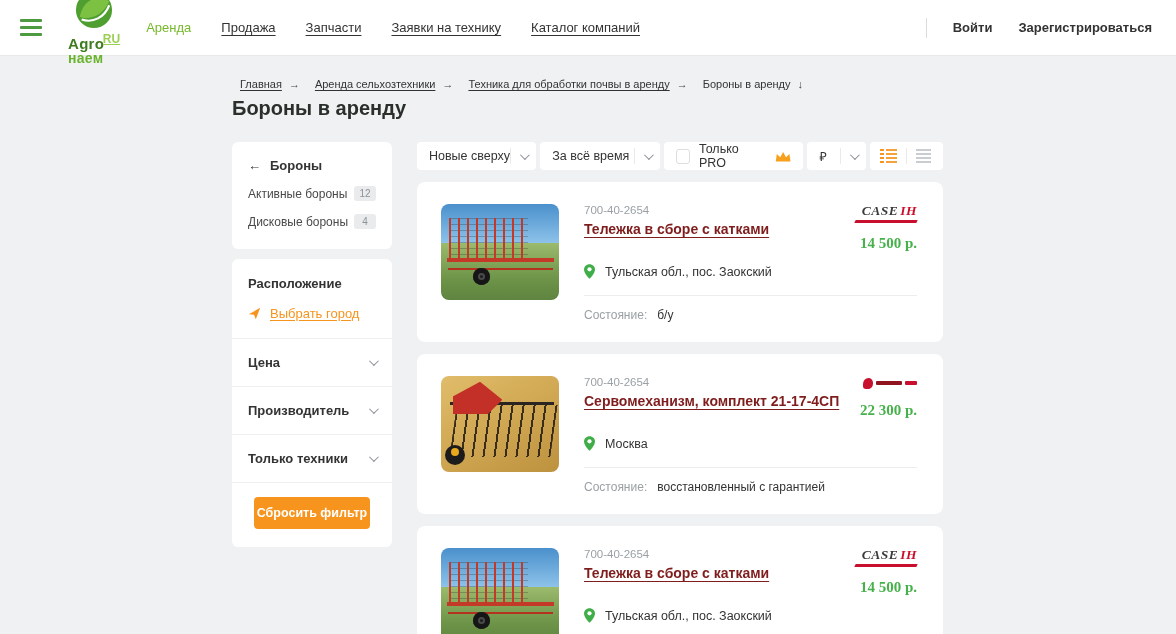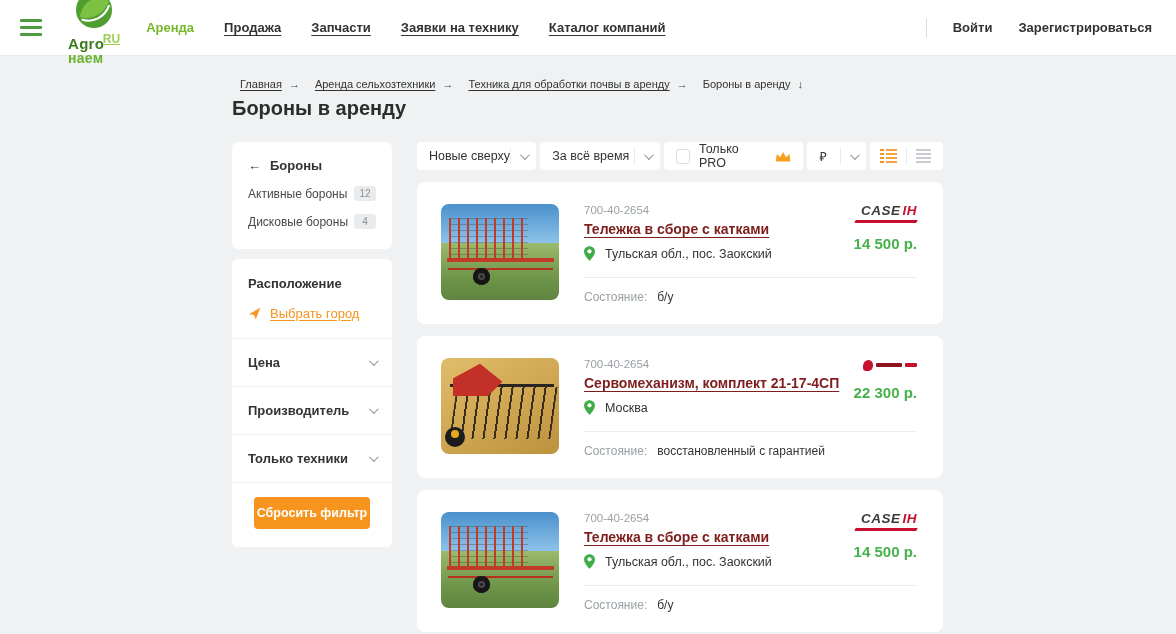--- a/index.html
+++ b/index.html
@@ -9,21 +9,21 @@
   
   .header { height:56px; background:#fff; border-bottom:1px solid #e7e9ea; display:flex; align-items:center; padding:0 24px 0 20px; }
   .burger { width:22px; display:flex; flex-direction:column; gap:4px; cursor:pointer; }
   .burger i { display:block; height:3px; border-radius:1px; background:#4d9a40; }
   .logo { display:flex; align-items:center; gap:7px; margin-left:26px; cursor:pointer;flex-direction:column; }
   .logo-text { line-height:1; position:relative; padding-right:16px; }
   .logo-top { font-size:15px; font-weight:bold; color:#3e7c1f; letter-spacing:.3px; }
   .logo-bot { font-size:14px; font-weight:bold; color:#6ab42d; letter-spacing:.3px; }
   .logo-ru  { position:absolute; top:-3px; right:0; font-size:12px; font-weight:bold; color:#9ccf56;text-decoration:underline; }
   .nav { display:flex; align-items:center; gap:30px; margin-left:26px; }
-  .nav a { font-size:13px; font-weight:bold; color:#333; text-decoration:underline; text-underline-offset:3px; cursor:pointer; }
+  .nav a { font-size:13px; font-weight:normal; color:#333; text-decoration:underline; text-underline-offset:3px; cursor:pointer; }
   .nav a.active { color:#76b82a; text-decoration:none; }
   .auth { margin-left:auto; display:flex; align-items:center; gap:26px; }
   .auth .vdiv { width:1px; height:20px; background:#d9dcde; }
   .auth a { font-size:13px; font-weight:bold; color:#333; text-decoration:none; cursor:pointer; }
 
   
   .wrap { width:711px; margin-left:232px; }
   .crumbs { margin-top:22px; font-size:11px; display:flex; align-items:center; flex-wrap:wrap; gap:7px; color:#333; }
   .crumbs a { color:#333; text-decoration:underline; text-underline-offset:2px; cursor:pointer;padding-left:8px; }
   .crumbs .sep { color:#444; }
@@ -89,22 +89,22 @@
     background:repeating-linear-gradient(to right,rgba(30,25,18,.85) 0 2px,transparent 2px 11px); }
   .ph-redblock { position:absolute; left:10%; top:6%; width:42%; height:34%; background:#c23028;
     clip-path:polygon(0 45%,55% 0,100% 55%,70% 100%,0 100%); }
   .ph-wheel2 { position:absolute; left:3%; bottom:7%; width:20px; height:20px; border-radius:50%; background:#1c1c1c; }
   .ph-hub { position:absolute; left:8.5%; bottom:17%; width:8px; height:8px; border-radius:50%; background:#e8a91c; }
 
   .card-main { flex:1; display:flex; flex-direction:column; }
   .card-top { display:flex; justify-content:space-between; }
   .code { font-size:11.5px; color:#9aa0a4; }
   .c-title { display:inline-block; margin-top:5px; font-size:14px; font-weight:bold; color:#7f1d1d; text-decoration:underline; text-underline-offset:3px; cursor:pointer; }
-  .loc { display:flex; align-items:center; gap:10px; margin-top:8px; font-size:12.5px; color:#333;text-align:center; }
-  .card-side { display:flex; flex-direction:column; align-items:flex-end; gap:12px; }
+  .loc { display:flex; align-items:center; gap:10px; margin-top:26px; font-size:12.5px; color:#333;text-align:center; }
+  .card-side { display:flex; flex-direction:column; align-items:flex-end; gap:12px;font-family:Liberation Serif, serif; }
   .caseih { font-style:italic; font-weight:bold; font-size:13.5px; letter-spacing:.5px; line-height:1; text-align:right; }
   .caseih .case { color:#3b3b3b; } .caseih .ih { color:#c8102e; margin-left:2px; }
   .case-underline { height:3px; width:62px; background:#c8102e; transform:skewX(-25deg); margin-top:2px; margin-left:auto; }
   .minibrand { display:flex; align-items:center; gap:3px; height:14px; }
   .mb-emblem { width:10px; height:11px; background:#c8102e; border-radius:55% 45% 50% 30%; display:inline-block; }
   .mb-t1 { width:26px; height:4px; background:#8f1420; display:inline-block; border-radius:1px; }
   .mb-t2 { width:12px; height:4px; background:#c8102e; display:inline-block; border-radius:1px; }
   .price { font-size:15px; font-weight:bold; color:#47b14b; }
   .card-div { height:1px; background:#ededed; margin-top:16px; }
   .cond { display:flex; gap:10px; margin-top:12px; font-size:12px; }

